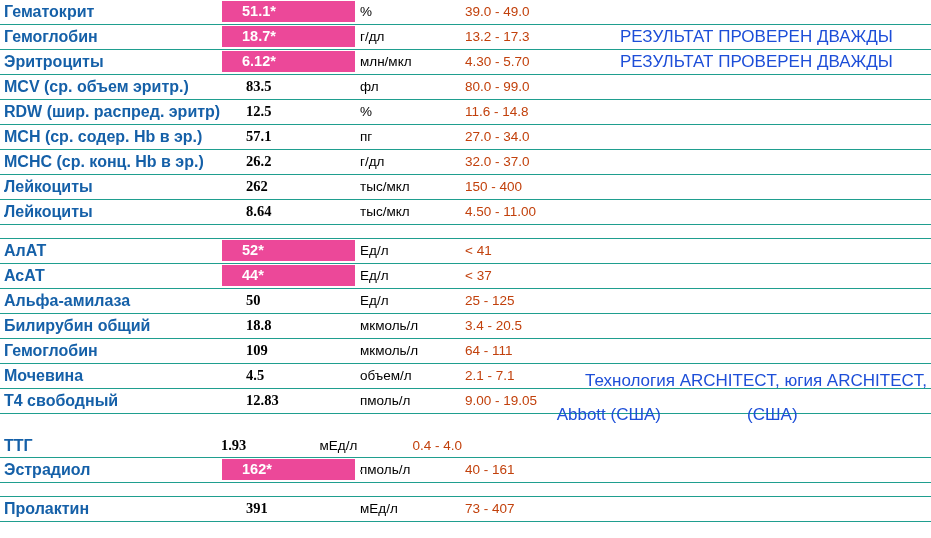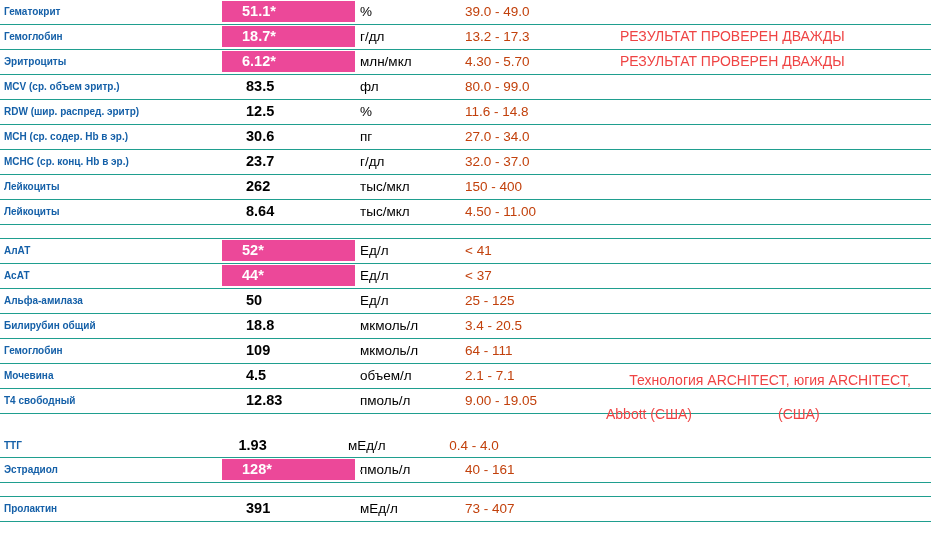--- a/index.html
+++ b/index.html
@@ -37,38 +37,39 @@
   }
   .row.spacer2 {
     height: 14px;
     border-bottom: 1px solid #1f9e8f;
   }
   .c-name {
     width: 222px;
     padding-left: 4px;
     box-sizing: border-box;
     color: #1560a8;
-    font-size: 10px;
+    font-size: 16px;
     font-weight: bold;
     line-height: 23px;
     white-space: nowrap;
   }
   .c-value {
     width: 138px;
     box-sizing: border-box;
     position: relative;
     font-size: 14.5px;
     font-weight: bold;
     color: #000000;
     line-height: 23px;
     padding-left: 4px;
   }
   .c-value .val-plain {
     display: inline-block;
     padding-left: 20px;
+    font-family: Liberation Serif, serif;
   }
   .c-value .val-flag {
     display: block;
     position: absolute;
     left: 0px;
     top: 1px;
     width: 133px;
     height: 21px;
     background: #ec4899;
     color: #ffffff;
@@ -90,25 +91,25 @@
     width: 155px;
     box-sizing: border-box;
     color: #c2410c;
     font-size: 13.5px;
     line-height: 23px;
     white-space: nowrap;
   }
   .c-note {
     flex: 1;
     box-sizing: border-box;
-    color: #ef4444;
-    font-size: 14px;
+    color: #1d4ed8;
+    font-size: 17px;
     line-height: 23px;
     white-space: pre;
-    padding-right: 20px;
+    padding-right: 4px;
   }
   .note-two {
     position: relative;
     line-height: 17px;
     padding-top: 3px;
     margin-left: 7px;
   }
   .note-two .ln2 {
     display: block;
   }
@@ -171,29 +172,29 @@
   <div class="row">
     <div class="c-name">RDW (шир. распред. эритр)</div>
     <div class="c-value"><span class="val-plain">12.5</span></div>
     <div class="c-unit">%</div>
     <div class="c-ref">11.6 - 14.8</div>
     <div class="c-note"></div>
   </div>
 
   <div class="row">
     <div class="c-name">MCH (ср. содер. Hb в эр.)</div>
-    <div class="c-value"><span class="val-plain">30.6</span></div>
+    <div class="c-value"><span class="val-plain">57.1</span></div>
     <div class="c-unit">пг</div>
     <div class="c-ref">27.0 - 34.0</div>
     <div class="c-note"></div>
   </div>
 
   <div class="row">
     <div class="c-name">MCHC (ср. конц. Hb в эр.)</div>
-    <div class="c-value"><span class="val-plain">23.7</span></div>
+    <div class="c-value"><span class="val-plain">26.2</span></div>
     <div class="c-unit">г/дл</div>
     <div class="c-ref">32.0 - 37.0</div>
     <div class="c-note"></div>
   </div>
 
   <div class="row">
     <div class="c-name">Лейкоциты</div>
     <div class="c-value"><span class="val-plain">262</span></div>
     <div class="c-unit">тыс/мкл</div>
     <div class="c-ref">150 - 400</div>
@@ -277,21 +278,21 @@
     <div class="c-ref">0.4 - 4.0</div>
     <div class="c-note note-two">
       <span>Технология ARCHITECT, югия ARCHITECT,</span>
       <span class="ln2"><span>Abbott (США)</span><span class="gap"></span><span>(США)</span></span>
     </div>
   </div>
 
   <div class="row">
     <div class="c-name">Эстрадиол</div>
     <div class="c-value">
-        <span class="val-flag">128*</span>
+        <span class="val-flag">162*</span>
         <span class="tail-dot"></span>
       </div>
     <div class="c-unit">пмоль/л</div>
     <div class="c-ref">40 - 161</div>
     <div class="c-note"></div>
   </div>
 
   <div class="row spacer2"></div>
 
   <div class="row">

